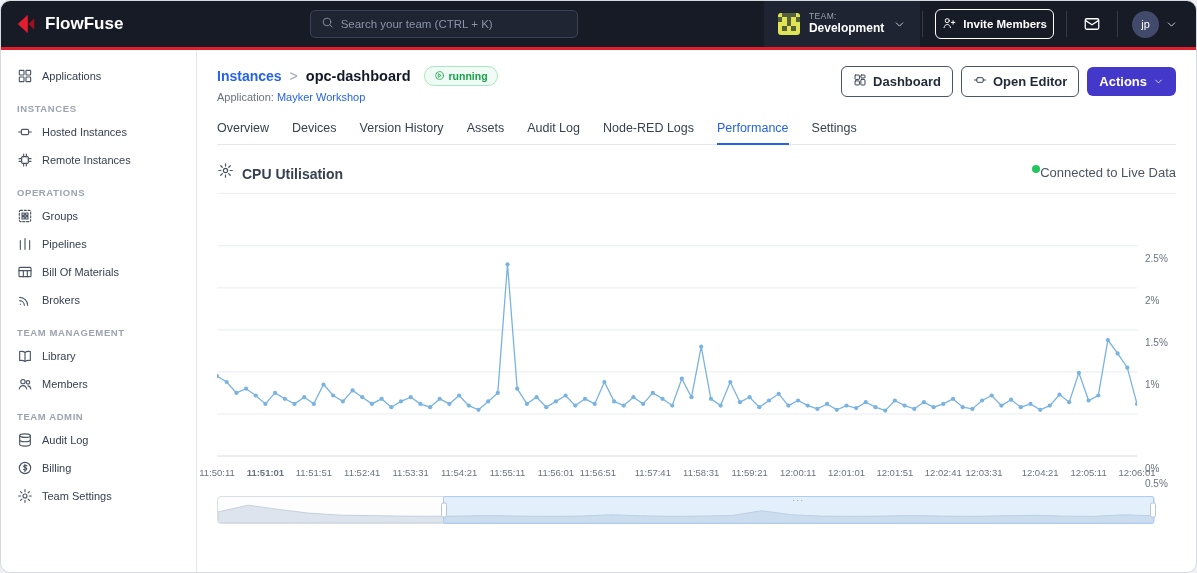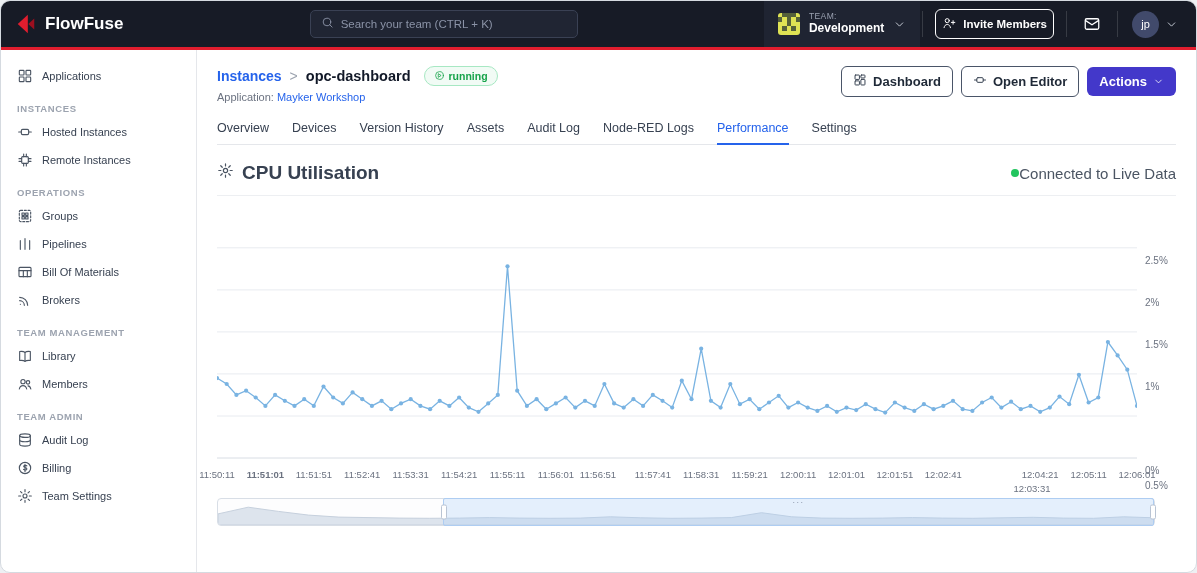--- a/index.html
+++ b/index.html
@@ -61,23 +61,23 @@
   .btn-primary{background:var(--actions-purple);color:#fff}
 
   
   .tabs{display:flex;gap:23px;margin-top:18px;border-bottom:1px solid #e5e7eb;font-size:12.5px;color:#374151}
   .tab{padding-bottom:9px;cursor:pointer;position:relative;white-space:nowrap}
   .tab.active{color:var(--tab-blue);font-weight:500}
   .tab.active::after{content:"";position:absolute;left:0;right:0;bottom:-1px;height:2px;background:var(--tab-blue)}
 
   
   .perf-head{display:flex;align-items:center;margin-top:17px;padding-bottom:11px;border-bottom:1px solid #edeff2}
-  .perf-title{display:flex;align-items:flex-end;gap:8px;font-size:19px;font-weight:700;color:#374151}
+  .perf-title{display:flex;align-items:flex-end;gap:8px;font-size:14px;font-weight:700;color:#374151}
   .perf-title svg{width:17px;height:17px;color:#4b5563}
-  .live{margin-left:auto;display:flex;align-items:center;font-size:15px;color:#4b5563}
+  .live{margin-left:auto;display:flex;align-items:flex-start;font-size:13px;color:#4b5563}
   .live-dot{width:8px;height:8px;border-radius:50%;background:var(--live-green)}
 
   
   .chart-zone{position:relative}
   .plot{position:relative;width:920px;height:252px;margin-top:12px}
   #chart-svg{position:absolute;inset:0}
   .y-axis{position:absolute;left:928px;top:12px;width:40px;height:252px}
   .y-tick{position:absolute;font-size:10px;color:#6b7280;transform:translateY(-50%);white-space:nowrap}
   .x-axis{position:relative;width:920px;height:20px;margin-top:6px}
   .x-tick{position:absolute;top:3px;font-size:9.5px;color:#6b7280;transform:translateX(-50%);white-space:nowrap}
@@ -480,21 +480,21 @@
               <div class="x-tick" style="left: 290.526px;">11:55:11</div>
               <div class="x-tick" style="left: 338.947px;">11:56:01</div>
               <div class="x-tick" style="left: 381px;">11:56:51</div>
               <div class="x-tick" style="left: 435.789px;">11:57:41</div>
               <div class="x-tick" style="left: 484.211px;">11:58:31</div>
               <div class="x-tick" style="left: 532.632px;">11:59:21</div>
               <div class="x-tick" style="left: 581.053px;">12:00:11</div>
               <div class="x-tick" style="left: 629.474px;">12:01:01</div>
               <div class="x-tick" style="left: 677.895px;">12:01:51</div>
               <div class="x-tick" style="left: 726.316px;">12:02:41</div>
-              <div class="x-tick" style="left: 815px; margin-top: 14px;">12:03:31</div>
+              <div class="x-tick" style="left: 767px;">12:03:31</div>
               <div class="x-tick" style="left: 823.158px;">12:04:21</div>
               <div class="x-tick" style="left: 871.579px;">12:05:11</div>
               <div class="x-tick" style="left: 920px;">12:06:01</div>
             </div>
           <div class="navigator">
             <svg id="nav-svg" width="936" height="26">
                 <path d="M0 26 L0.0 14.9 L30.2 8.2 L60.4 12.4 L90.6 16.1 L120.8 18.1 L151.0 18.6 L181.2 19.1 L211.4 19.3 L241.5 19.1 L271.7 18.6 L301.9 19.1 L332.1 19.3 L362.3 19.1 L392.5 17.8 L422.7 18.8 L452.9 19.3 L483.1 19.1 L513.3 18.6 L543.5 13.7 L573.7 17.8 L603.9 19.1 L634.1 19.3 L664.3 19.1 L694.5 18.6 L724.6 19.1 L754.8 19.3 L785.0 18.8 L815.2 18.3 L845.4 19.1 L875.6 19.3 L905.8 17.8 L936.0 18.8 L936 26 Z" fill="#dde4ed" stroke="#c6d0dd" stroke-width="1"></path>
               </svg>
             <div class="nav-selection" style="left: 24%; width: 76%;">
               <span class="nav-grip"></span>

